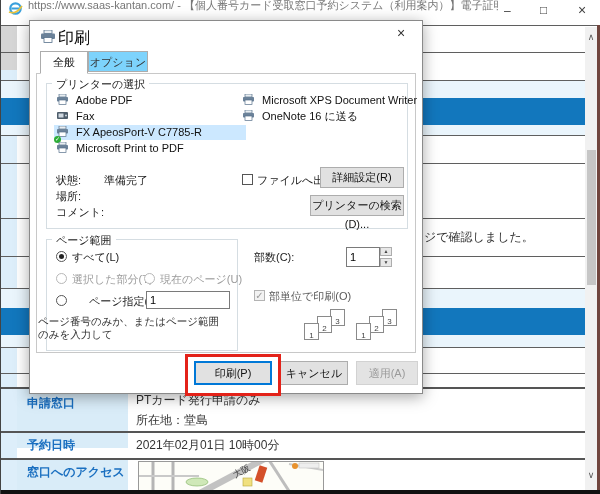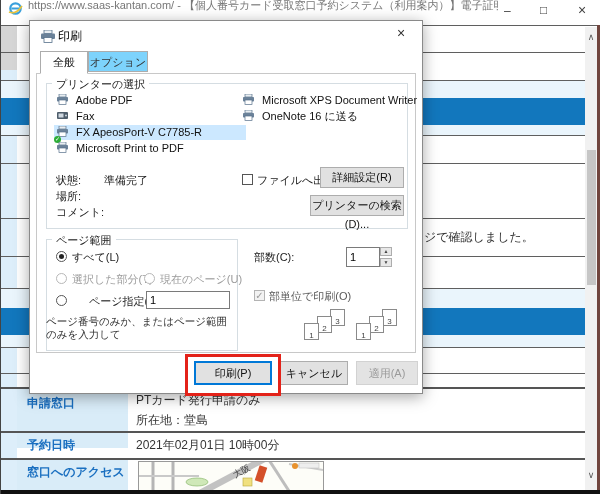--- a/index.html
+++ b/index.html
@@ -21,21 +21,21 @@
   .sb-arrow{position:absolute;left:584px;width:12px;text-align:center;font-size:9px;color:#555;}
   .maroon-edge{position:absolute;left:596px;top:25px;width:4px;height:465px;background:#70453e;}
   .black-bottom{position:absolute;left:0;top:490px;width:600px;height:4px;background:#111;}
   
   .tbl-label{background:#d9ecf8;color:#1a6fc0;font-weight:bold;font-size:12px;padding:6px 0 0 10px;box-sizing:border-box;}
   .tbl-val{font-size:12px;color:#333;}
   .sep2{position:absolute;left:0;width:596px;height:2px;background:#555;}
   
   #dialog{position:absolute;left:28px;top:20px;width:392px;height:372px;background:#fff;
     border:1px solid #8a8a8a;box-shadow:0 3px 14px rgba(0,0,0,.35);z-index:5;font-size:11px;}
-  .dlg-title{position:absolute;left:28px;top:7px;font-size:12px;color:#000;}
+  .dlg-title{position:absolute;left:28px;top:7px;font-size:16px;color:#000;}
   .dlg-close{position:absolute;right:12px;top:4px;font-size:14px;color:#333;width:18px;text-align:center;}
   .tab{position:absolute;top:30px;height:21px;line-height:21px;text-align:center;font-size:11px;
     border:1px solid #acacac;box-sizing:border-box;}
   .tab.active{background:#fff;border-bottom:1px solid #fff;z-index:2;height:23px;}
   .tab.inactive{background:#7dd3fc;color:#333;}
   .tabpage{position:absolute;left:6px;top:52px;width:378px;height:278px;background:#fff;border:1px solid #c8c8c8;}
   .group{position:absolute;border:1px solid #d5dde2;}
   .legend{position:absolute;background:#fff;padding:0 4px;font-size:11px;color:#1a1a1a;}
   .ptr-row{position:absolute;height:15px;line-height:15px;font-size:11px;color:#111;white-space:nowrap;}
   .ptr-sel{background:#cce8ff;}
@@ -227,21 +227,21 @@
 
     <span class="radio disabled" style="left:26px;top:252px;"></span>
     <div class="abs lbl dis-txt" style="left:42px;top:251px;">選択した部分(T)</div>
     <span class="radio disabled" style="left:114px;top:252px;"></span>
     <div class="abs lbl dis-txt" style="left:130px;top:251px;">現在のページ(U)</div>
 
     <span class="radio" style="left:26px;top:274px;"></span>
     <div class="abs lbl" style="left:59px;top:273px;">ページ指定(G):</div>
     <input class="input" style="left: 116px; top: 270px; width: 84px; height: 18px;" value="1">
 
-    <div class="abs helptext" style="left:16px;top:294px;width:186px;">
+    <div class="abs helptext" style="left:8px;top:294px;width:186px;">
       <div>ページ番号のみか、またはページ範囲のみを入力して</div>
     </div>
 
     <div class="abs lbl" style="left:224px;top:229px;">部数(C):</div>
     <input class="input" style="left: 316px; top: 226px; width: 34px; height: 20px;" value="1">
     <div class="spin" style="left:350px;top:226px;">▲</div>
     <div class="spin" style="left:350px;top:237px;">▼</div>
 
     <span class="chk disabled" style="left:224px;top:269px;">
       <span>✓</span></span>

